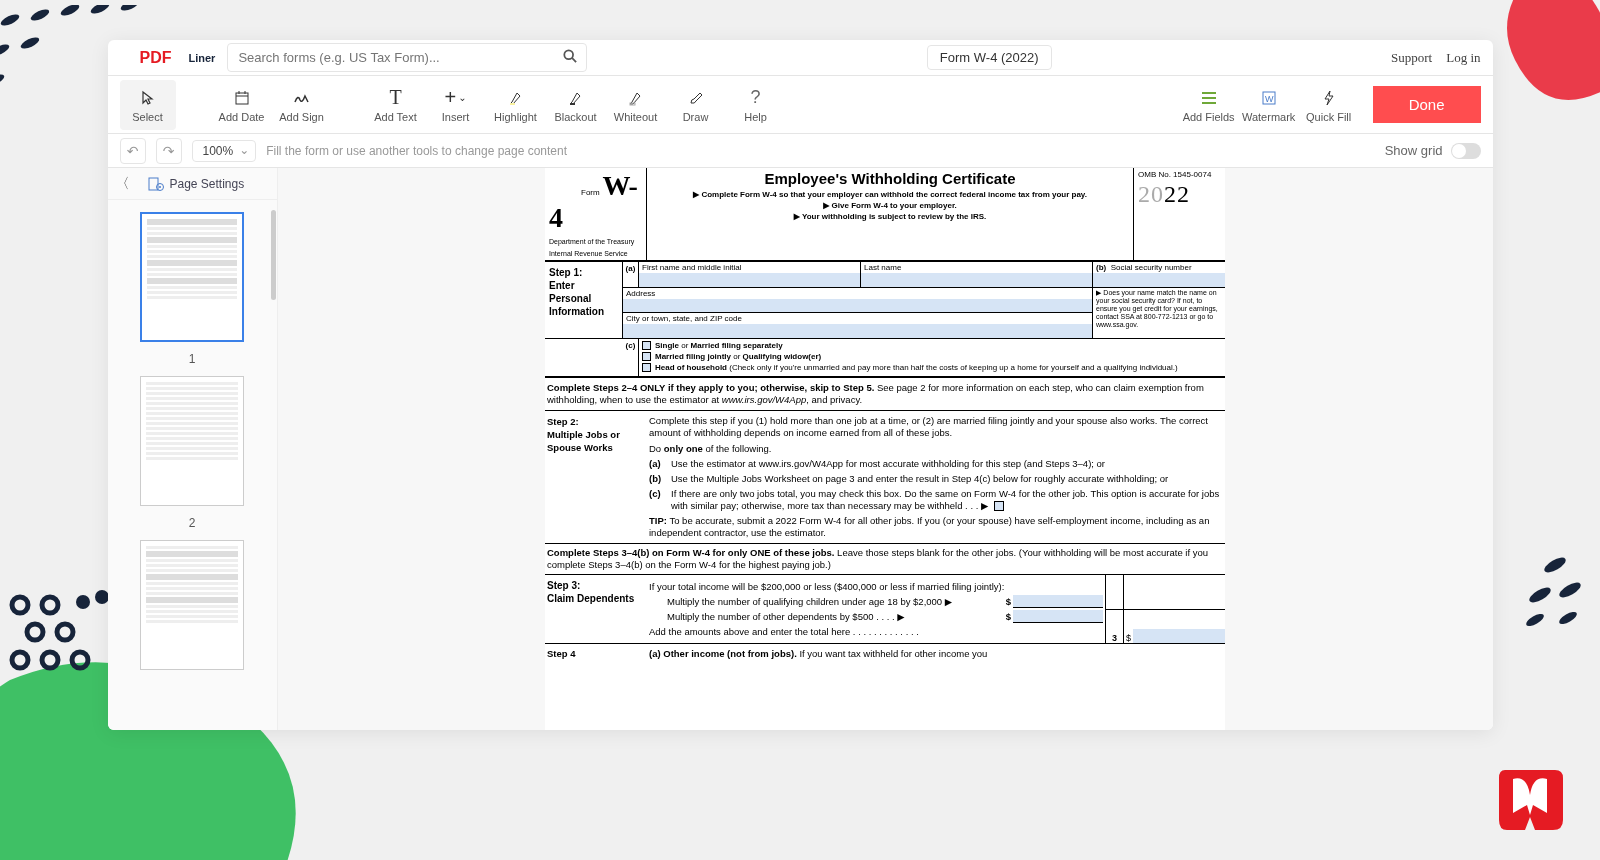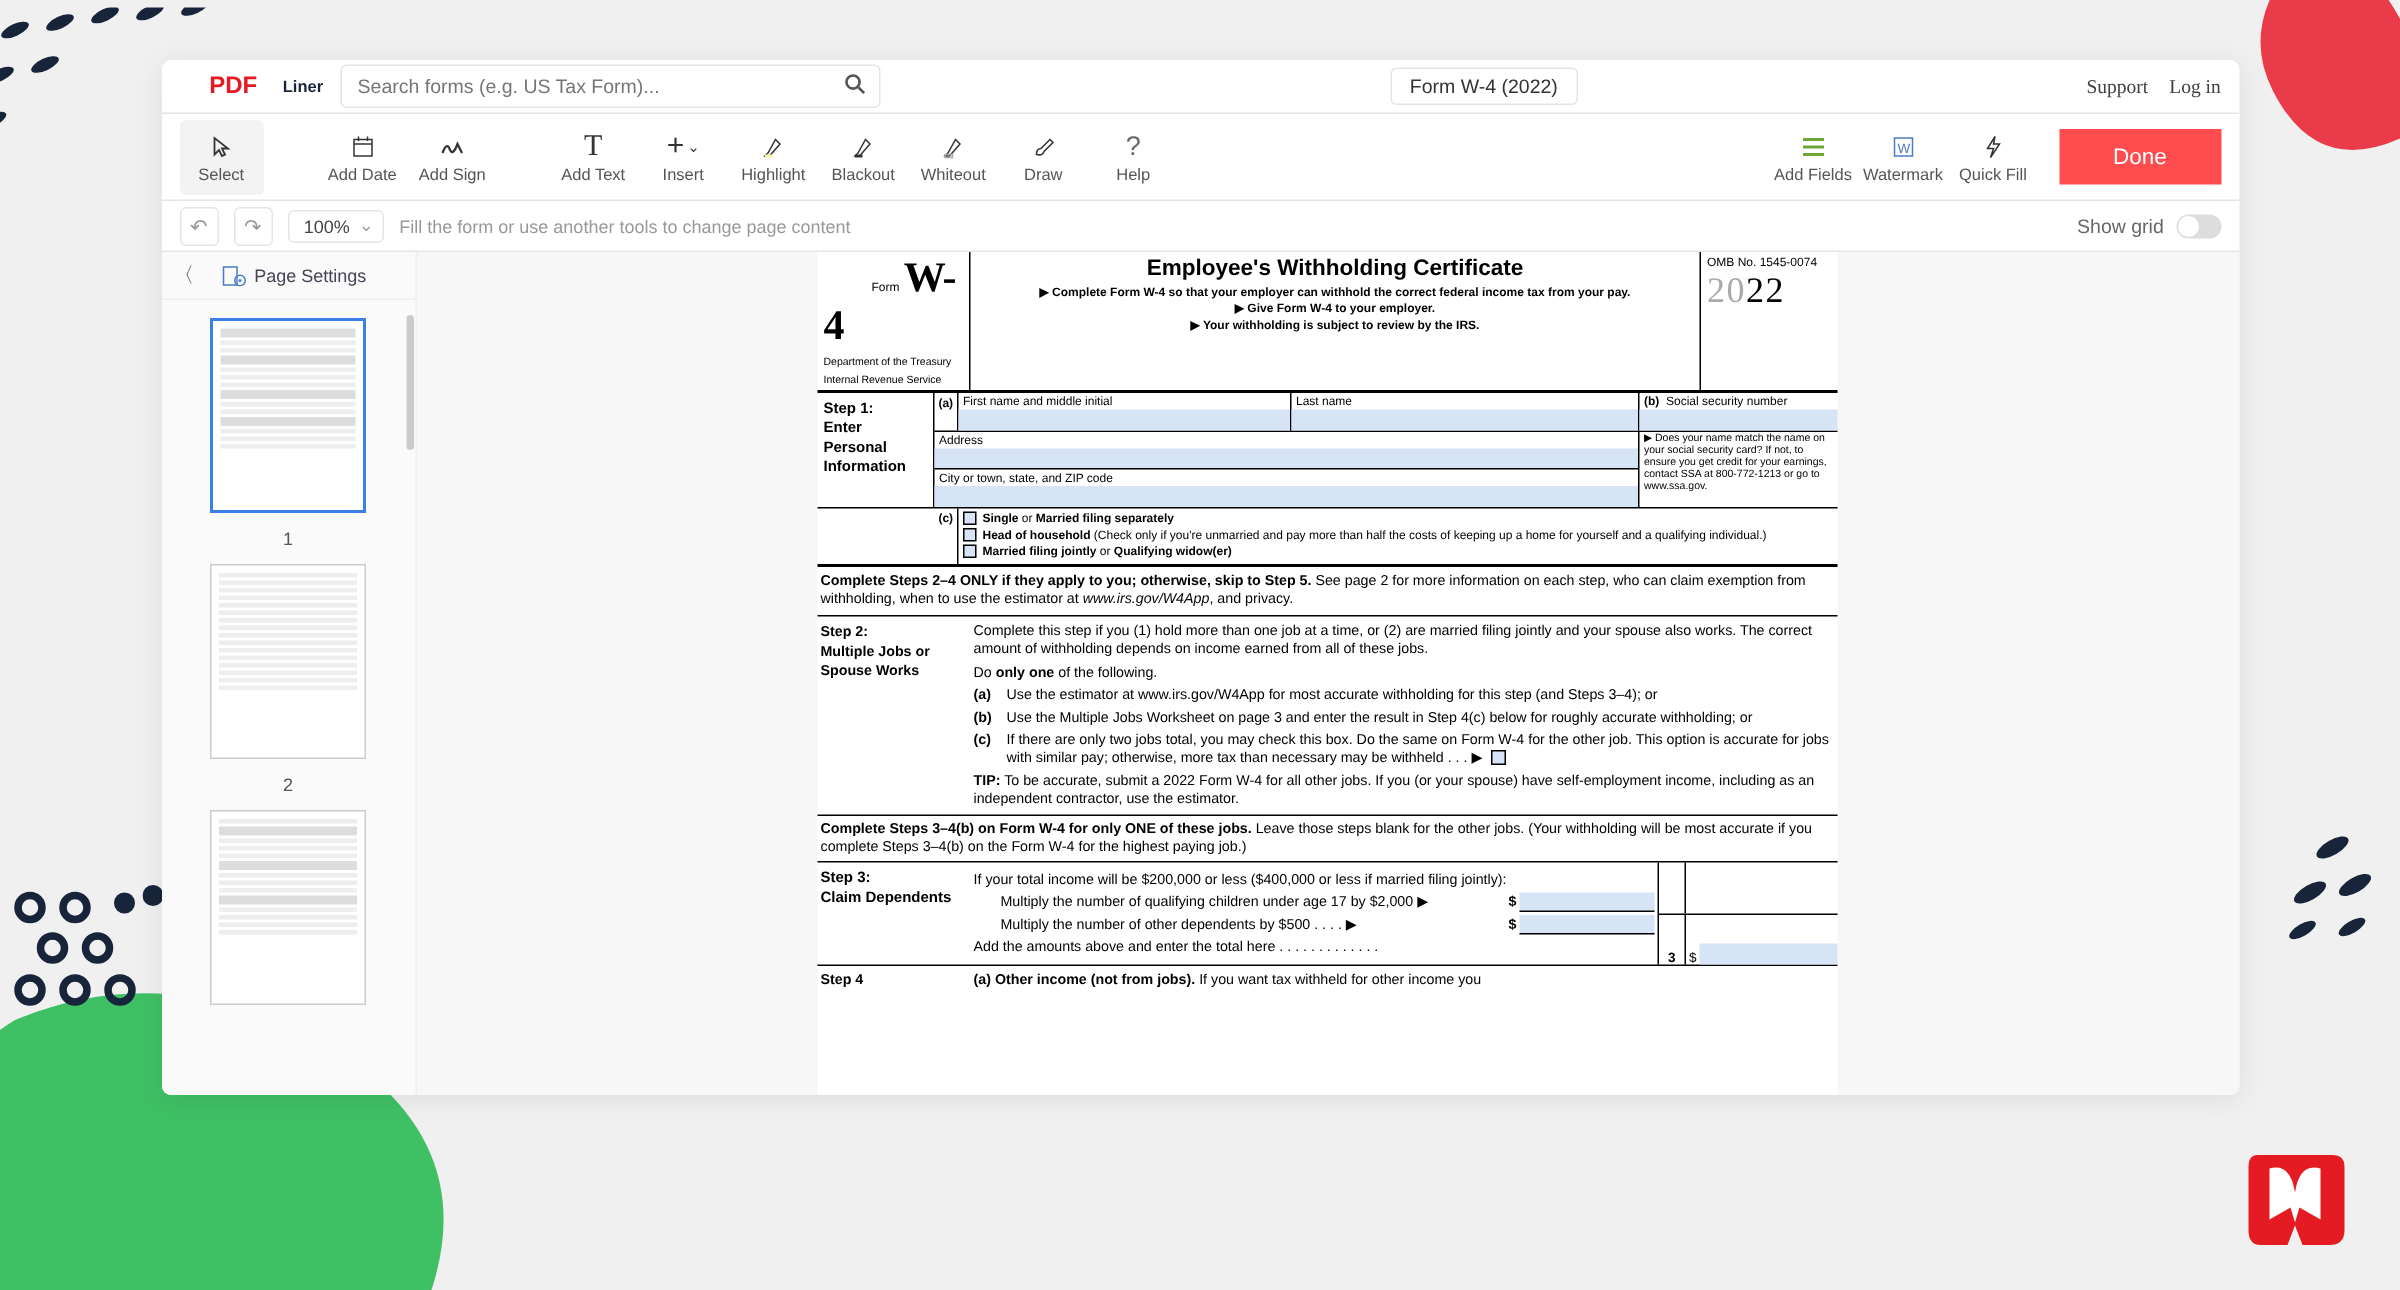--- a/index.html
+++ b/index.html
@@ -462,25 +462,25 @@
           <div class="row-c-l"></div>
           <div class="row-c-r">
             <div class="row-c-cb">(c)</div>
             <div class="row-c-opts">
               <div>
                   <span class="cbox"></span>
                   <span><b>Single</b><span> or </span><b>Married filing separately</b></span>
                 </div>
               <div>
                   <span class="cbox"></span>
-                  <span><b>Head of household</b><span> (Check only if you're unmarried and pay more than half the costs of keeping up a home for yourself and a qualifying individual.)</span></span>
+                  <span><b>Married filing jointly</b><span> or </span><b>Qualifying widow(er)</b></span>
                 </div>
               <div>
                   <span class="cbox"></span>
-                  <span><b>Married filing jointly</b><span> or </span><b>Qualifying widow(er)</b></span>
+                  <span><b>Head of household</b><span> (Check only if you're unmarried and pay more than half the costs of keeping up a home for yourself and a qualifying individual.)</span></span>
                 </div>
             </div>
           </div>
         </div>
 
         <div class="para">
           <b>Complete Steps 2–4 ONLY if they apply to you; otherwise, skip to Step 5.</b><span> See page 2 for more information on each step, who can claim exemption from withholding, when to use the estimator at </span><i>www.irs.gov/W4App</i><span>, and privacy.</span>
         </div>
 
         <div class="step2">
@@ -511,21 +511,21 @@
           <b>Complete Steps 3–4(b) on Form W-4 for only ONE of these jobs.</b><span> Leave those steps blank for the other jobs. (Your withholding will be most accurate if you complete Steps 3–4(b) on the Form W-4 for the highest paying job.)</span>
         </div>
 
         <div class="step3">
           <div class="step3-l">
             <div>Step 3:</div>
             <div>Claim Dependents</div>
           </div>
           <div class="step3-r">
             <div>If your total income will be $200,000 or less ($400,000 or less if married filing jointly):</div>
-            <div class="ln" style="padding-left:18px"><span class="txt">Multiply the number of qualifying children under age 17 by $2,000 ▶</span>&nbsp;<span class="dol">$</span><span class="amt"></span></div>
+            <div class="ln" style="padding-left:18px"><span class="txt">Multiply the number of qualifying children under age 18 by $2,000 ▶</span>&nbsp;<span class="dol">$</span><span class="amt"></span></div>
             <div class="ln" style="padding-left:18px"><span class="txt">Multiply the number of other dependents by $500    .  .  .  .  ▶</span>&nbsp;<span class="dol">$</span><span class="amt"></span></div>
             <div class="ln">
                 <span class="txt">Add the amounts above and enter the total here   .   .   .   .   .   .   .   .   .   .   .   .   .</span>
               </div>
           </div>
           <div class="step3-cols">
             <div class="crow" style="border-bottom:1px solid #000">
                 <div class="cn"></div>
                 <div class="cv"></div>
               </div>

